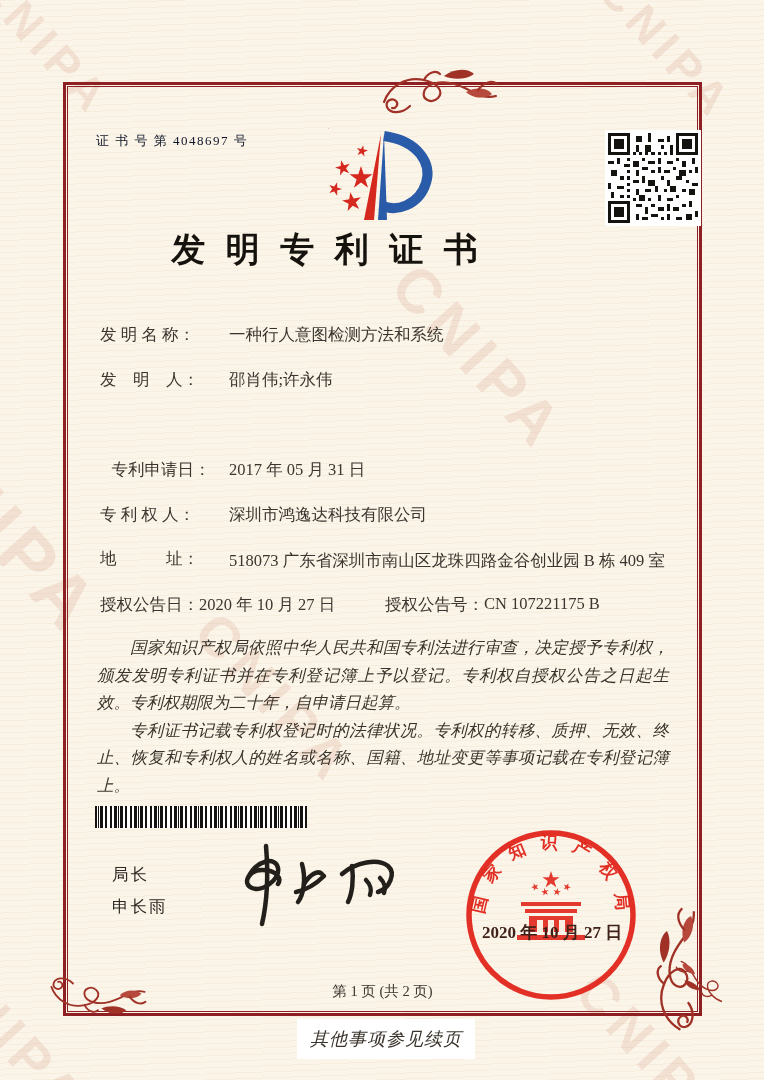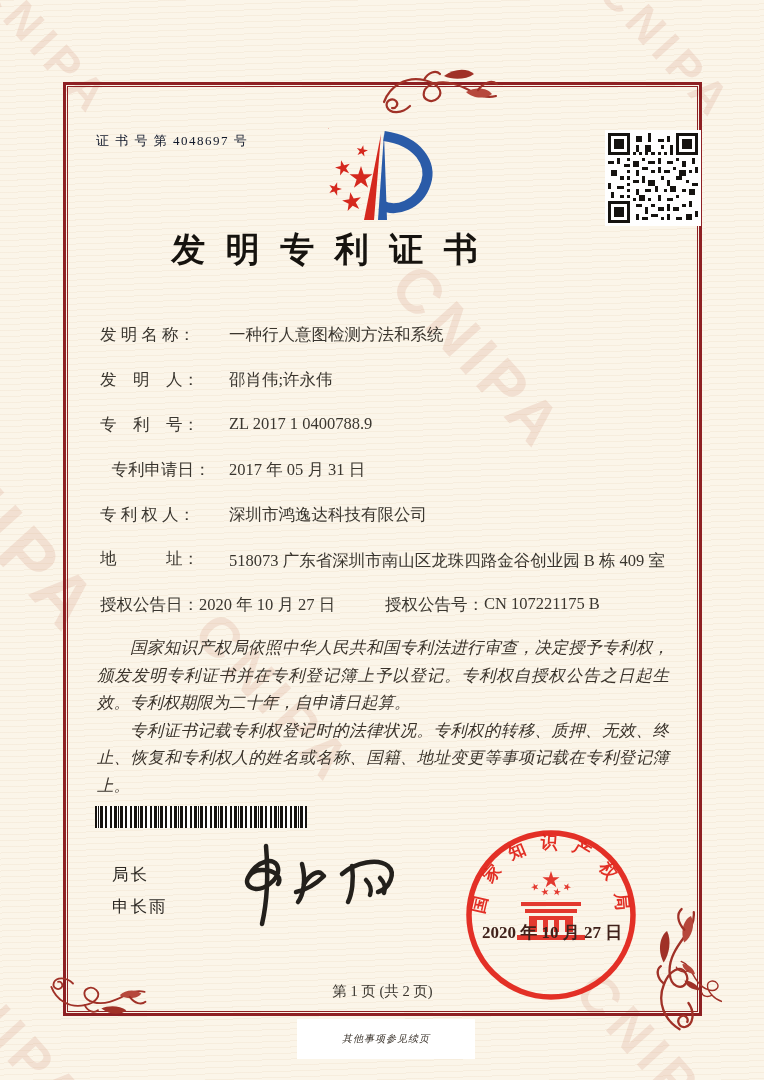--- a/index.html
+++ b/index.html
@@ -30,21 +30,21 @@
                      repeating-linear-gradient(90deg,#15120f 0 1px,rgba(0,0,0,0) 1px 4px);
     background-position:0 0,3px 0;}
   .sig-title{position:absolute;left:112px;top:864px;font-size:16.5px;color:#2c2823;letter-spacing:2px;}
   .sig-name{position:absolute;left:112px;top:896px;font-size:16.5px;color:#2c2823;letter-spacing:2px;}
   .sig-svg{position:absolute;left:218px;top:840px;}
   .seal-svg{position:absolute;left:463px;top:827px;}
   .seal-date{position:absolute;left:466px;top:921px;width:172px;text-align:center;font-size:17px;
     font-weight:bold;color:#40211a;white-space:pre;}
   .page-num{position:absolute;left:63px;top:982px;width:639px;text-align:center;font-size:14.5px;color:#3a362f;white-space:pre;}
   .note{position:absolute;left:297px;top:1019px;width:178px;height:40px;background:#ffffff;
-    display:flex;align-items:center;justify-content:center;font-style:italic;font-size:10px;color:#3a332b;letter-spacing:1px;}
+    display:flex;align-items:center;justify-content:center;font-style:italic;font-size:18px;color:#3a332b;letter-spacing:1px;}
   .logo-svg{position:absolute;left:328px;top:128px;}
   .qr{position:absolute;left:605px;top:130px;width:96px;height:96px;background:#fff;padding:0;}
   .orn{position:absolute;}
 </style>
 </head>
 <body>
 
 <div class="page">
 
   <span class="wm" style="left:6px;top:-40px;font-size:46px;">CNIPA</span>
@@ -108,24 +108,20 @@
   <div class="title">发 明 专 利 证 书</div>
 
   <div class="frow" style="top:324px;">
     <span class="flabel">发 明 名 称：</span>
     <span class="fvalue">一种行人意图检测方法和系统</span>
   </div>
   <div class="frow" style="top:369px;">
     <span class="flabel">发　明　人：</span>
     <span class="fvalue">邵肖伟;许永伟</span>
   </div>
-  <div class="frow" style="top:414px;">
-    <span class="flabel">专　利　号：</span>
-    <span class="fvalue">ZL 2017 1 0400788.9</span>
-  </div>
   <div class="frow" style="top:459px;text-align:center;">
     <span class="flabel">专利申请日：</span>
     <span class="fvalue">2017 年 05 月 31 日</span>
   </div>
   <div class="frow" style="top:504px;">
     <span class="flabel">专 利 权 人：</span>
     <span class="fvalue">深圳市鸿逸达科技有限公司</span>
   </div>
   <div class="frow" style="top:548px;">
     <span class="flabel">地　　　址：</span>

